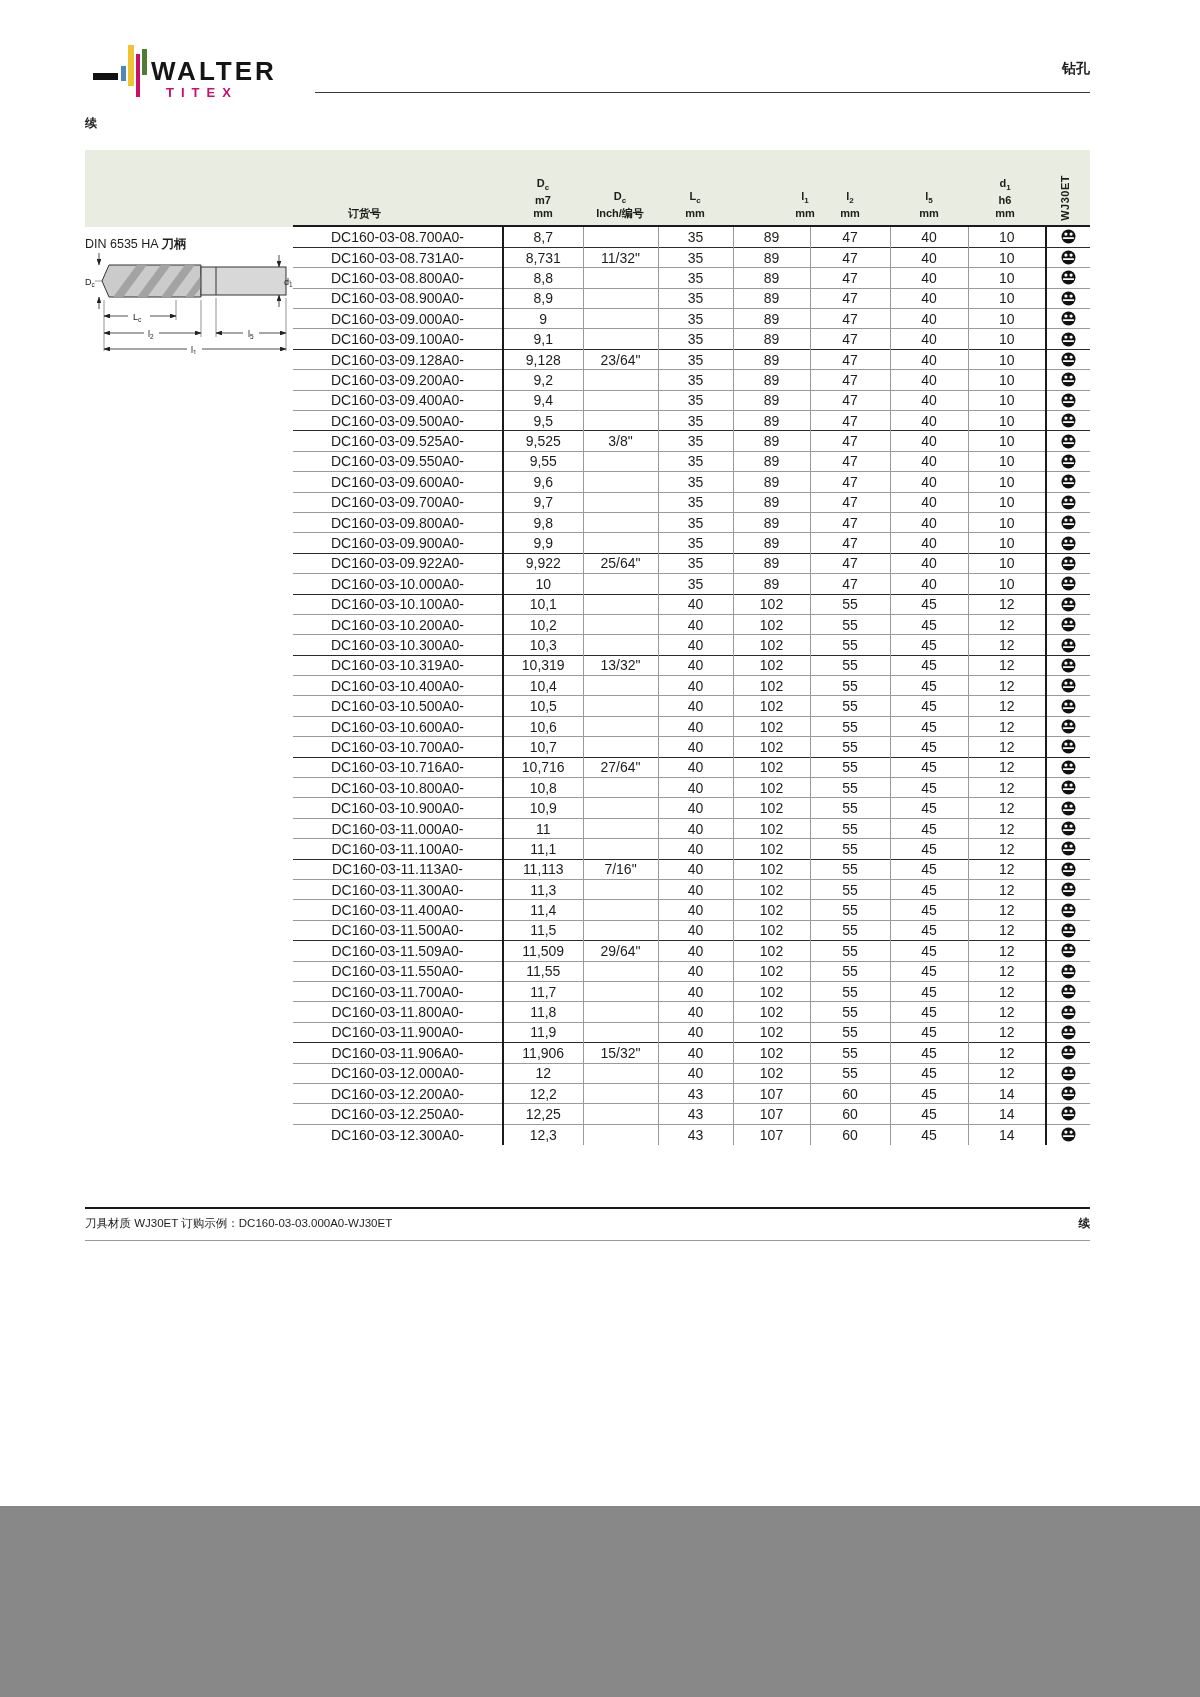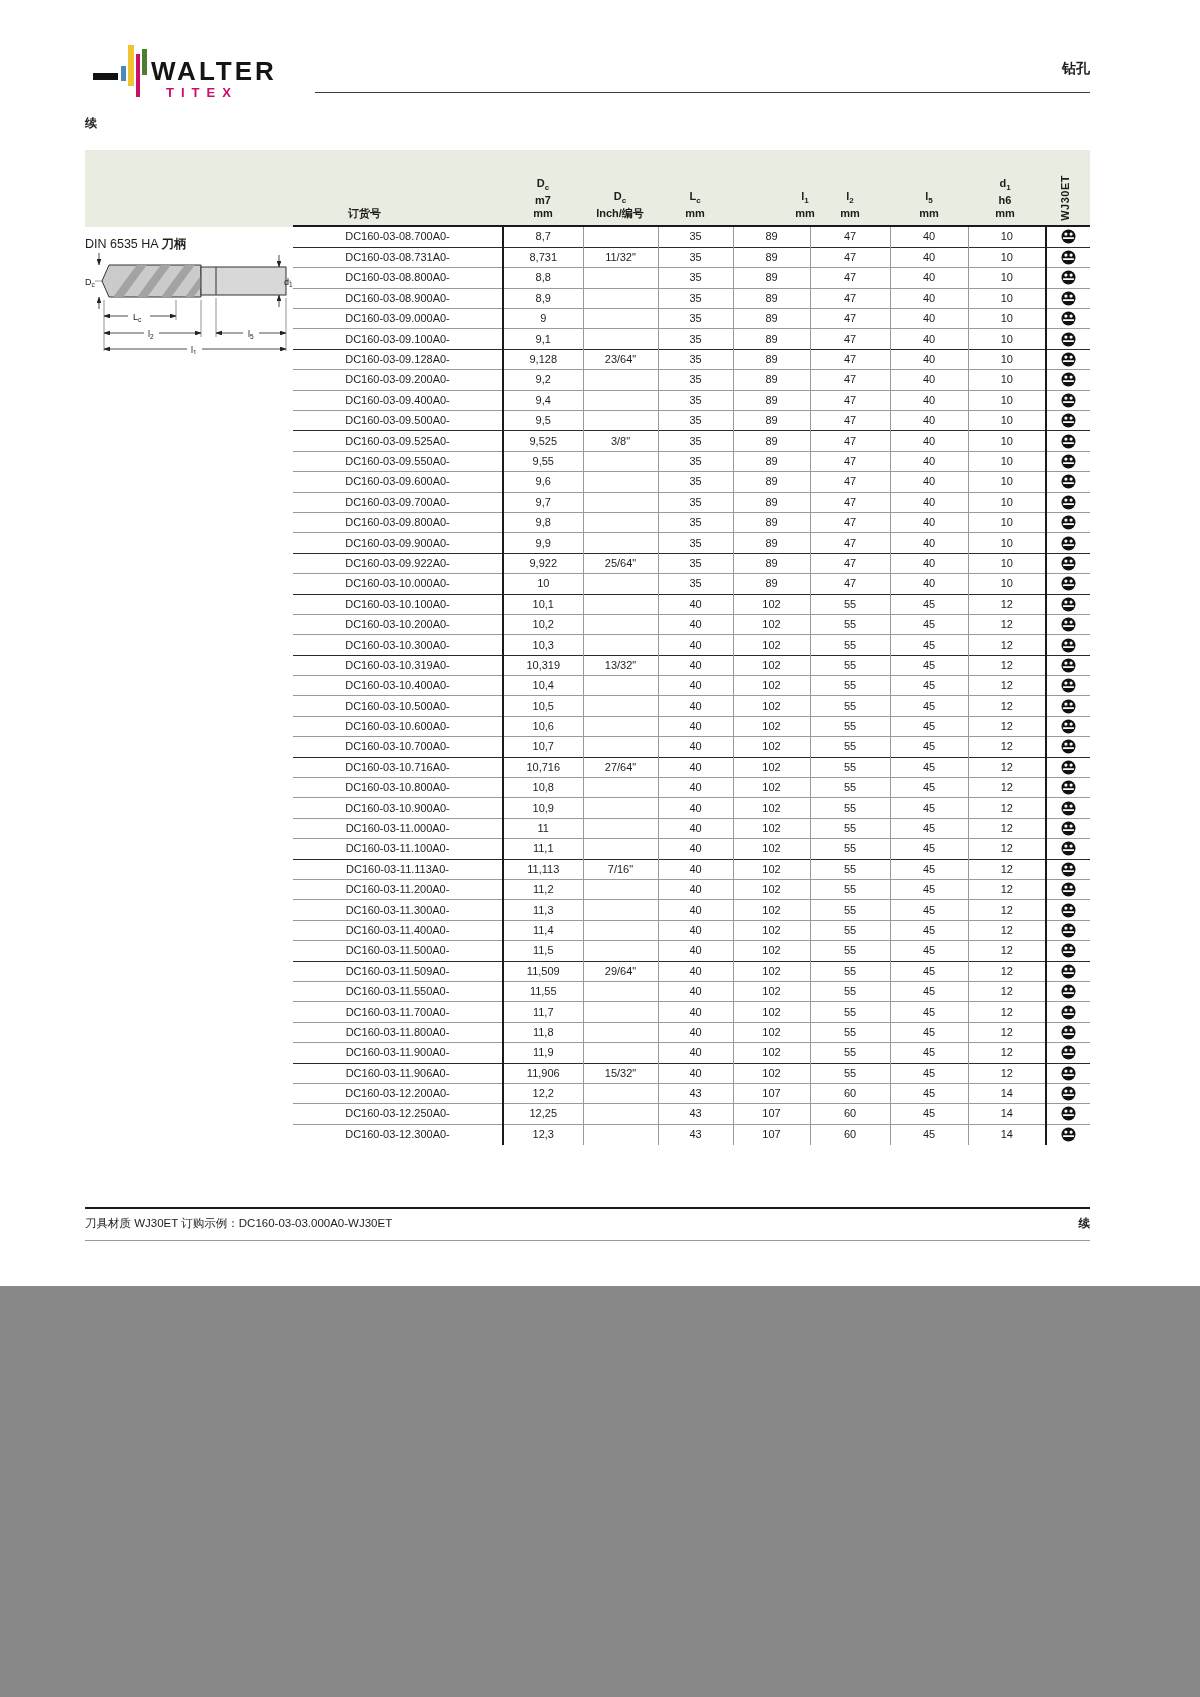--- a/index.html
+++ b/index.html
@@ -2,21 +2,21 @@
 <html style="--header-bg: #e9ece0; --brand-magenta: #c90f6a; --logo-blue: #4a89b8; --logo-yellow: #f0c332; --logo-green: #4e7c31; --line-thin: #9a9a9a; --line-thick: #1a1a1a; --text: #1d1d1b;"><head>
 <meta charset="utf-8">
 <style>
   :root{
     --header-bg:#e9ece0; --brand-magenta:#c90f6a; --logo-blue:#4a89b8;
     --logo-yellow:#f0c332; --logo-green:#4e7c31; --line-thin:#9a9a9a;
     --line-thick:#1a1a1a; --text:#1d1d1b;
   }
   *{margin:0;padding:0;box-sizing:border-box;}
   body{background:#888;font-family:"Liberation Sans",sans-serif;color:var(--text);}
-  .page{position:relative;width:1200px;height:1286px;background:#fff;margin:0 auto;overflow:hidden;}
+  .page{position:relative;width:1200px;height:1506px;background:#fff;margin:0 auto;overflow:hidden;}
 
   
   .logo{position:absolute;left:92px;top:40px;width:210px;height:62px;}
   .logo .dash{position:absolute;left:1px;top:33px;width:25px;height:7px;background:#111;}
   .logo .bar{position:absolute;}
   .logo .bar.blue{left:29px;top:26px;width:5px;height:15px;background:var(--logo-blue);}
   .logo .bar.yellow{left:36px;top:5px;width:6px;height:41px;background:var(--logo-yellow);}
   .logo .bar.magenta{left:44px;top:14px;width:4px;height:43px;background:var(--brand-magenta);}
   .logo .bar.green{left:50px;top:9px;width:5px;height:26px;background:var(--logo-green);}
   .logo .walter{position:absolute;left:59px;top:16px;font-size:26px;font-weight:bold;letter-spacing:3px;color:#151515;}
@@ -34,21 +34,21 @@
   .hrot{position:absolute;left:980px;bottom:6px;transform:translateX(-50%) rotate(180deg);writing-mode:vertical-rl;font-size:11px;font-weight:bold;letter-spacing:0.5px;}
   .header-bottom-rule{position:absolute;left:293px;top:225px;width:797px;height:2px;background:var(--line-thick);}
 
   
   .shank-label{position:absolute;left:85px;top:236px;font-size:12.5px;white-space:nowrap;}
   .shank-label b{font-weight:bold;}
   .diagram{position:absolute;left:83px;top:252px;}
   .diagram text{font-family:"Liberation Sans",sans-serif;font-size:9px;fill:#222;}
 
   
-  table.spec{position:absolute;left:293px;top:227px;width:797px;border-collapse:collapse;table-layout:fixed;font-size:11px;}
+  table.spec{position:absolute;left:293px;top:227px;width:797px;border-collapse:collapse;table-layout:fixed;font-size:14px;}
   table.spec td{height:20.4px;padding:0;line-height:1;vertical-align:middle;text-align:center;border-top:1px solid var(--line-thin);white-space:nowrap;overflow:hidden;}
   table.spec tr:first-child td{border-top:none;}
   table.spec tr.thick-top td{border-top:1.8px solid #2b2b2b;}
   td.col-order{text-align:left;padding-left:26px;}
   td.col-dc{border-left:2px solid var(--line-thick) !important;}
   td.col-inch,td.col-lc,td.col-l1,td.col-l2,td.col-l5,td.col-d1{border-left:1px solid var(--line-thin);}
   td.col-icon{border-left:2px solid var(--line-thick) !important;}
   td.col-icon svg{display:block;margin:0 auto;}
 
   .table-bottom-rule{position:absolute;left:85px;top:1207px;width:1005px;height:2px;background:var(--line-thick);}
@@ -758,38 +758,20 @@
           <td class="col-icon">
   <svg width="15" height="15" viewBox="0 0 15 15">
     <circle cx="7.5" cy="7.5" r="7" fill="#111"></circle>
     <circle cx="4.9" cy="5.1" r="1.6" fill="#fff"></circle>
     <circle cx="10.1" cy="5.1" r="1.6" fill="#fff"></circle>
     <rect x="1.8" y="8.2" width="11.4" height="1.8" rx="0.9" fill="#fff"></rect>
   </svg>
 </td>
         </tr>
         <tr>
-          <td class="col-order">DC160-03-11.200A0-</td>
-          <td class="col-dc">11,2</td>
-          <td class="col-inch"></td>
-          <td class="col-lc">40</td>
-          <td class="col-l1">102</td>
-          <td class="col-l2">55</td>
-          <td class="col-l5">45</td>
-          <td class="col-d1">12</td>
-          <td class="col-icon">
-  <svg width="15" height="15" viewBox="0 0 15 15">
-    <circle cx="7.5" cy="7.5" r="7" fill="#111"></circle>
-    <circle cx="4.9" cy="5.1" r="1.6" fill="#fff"></circle>
-    <circle cx="10.1" cy="5.1" r="1.6" fill="#fff"></circle>
-    <rect x="1.8" y="8.2" width="11.4" height="1.8" rx="0.9" fill="#fff"></rect>
-  </svg>
-</td>
-        </tr>
-        <tr>
           <td class="col-order">DC160-03-11.300A0-</td>
           <td class="col-dc">11,3</td>
           <td class="col-inch"></td>
           <td class="col-lc">40</td>
           <td class="col-l1">102</td>
           <td class="col-l2">55</td>
           <td class="col-l5">45</td>
           <td class="col-d1">12</td>
           <td class="col-icon">
   <svg width="15" height="15" viewBox="0 0 15 15">
@@ -923,20 +905,38 @@
     <circle cx="4.9" cy="5.1" r="1.6" fill="#fff"></circle>
     <circle cx="10.1" cy="5.1" r="1.6" fill="#fff"></circle>
     <rect x="1.8" y="8.2" width="11.4" height="1.8" rx="0.9" fill="#fff"></rect>
   </svg>
 </td>
         </tr>
         <tr class="thick-top">
           <td class="col-order">DC160-03-11.906A0-</td>
           <td class="col-dc">11,906</td>
           <td class="col-inch">15/32"</td>
+          <td class="col-lc">40</td>
+          <td class="col-l1">102</td>
+          <td class="col-l2">55</td>
+          <td class="col-l5">45</td>
+          <td class="col-d1">12</td>
+          <td class="col-icon">
+  <svg width="15" height="15" viewBox="0 0 15 15">
+    <circle cx="7.5" cy="7.5" r="7" fill="#111"></circle>
+    <circle cx="4.9" cy="5.1" r="1.6" fill="#fff"></circle>
+    <circle cx="10.1" cy="5.1" r="1.6" fill="#fff"></circle>
+    <rect x="1.8" y="8.2" width="11.4" height="1.8" rx="0.9" fill="#fff"></rect>
+  </svg>
+</td>
+        </tr>
+        <tr>
+          <td class="col-order">DC160-03-12.000A0-</td>
+          <td class="col-dc">12</td>
+          <td class="col-inch"></td>
           <td class="col-lc">40</td>
           <td class="col-l1">102</td>
           <td class="col-l2">55</td>
           <td class="col-l5">45</td>
           <td class="col-d1">12</td>
           <td class="col-icon">
   <svg width="15" height="15" viewBox="0 0 15 15">
     <circle cx="7.5" cy="7.5" r="7" fill="#111"></circle>
     <circle cx="4.9" cy="5.1" r="1.6" fill="#fff"></circle>
     <circle cx="10.1" cy="5.1" r="1.6" fill="#fff"></circle>

